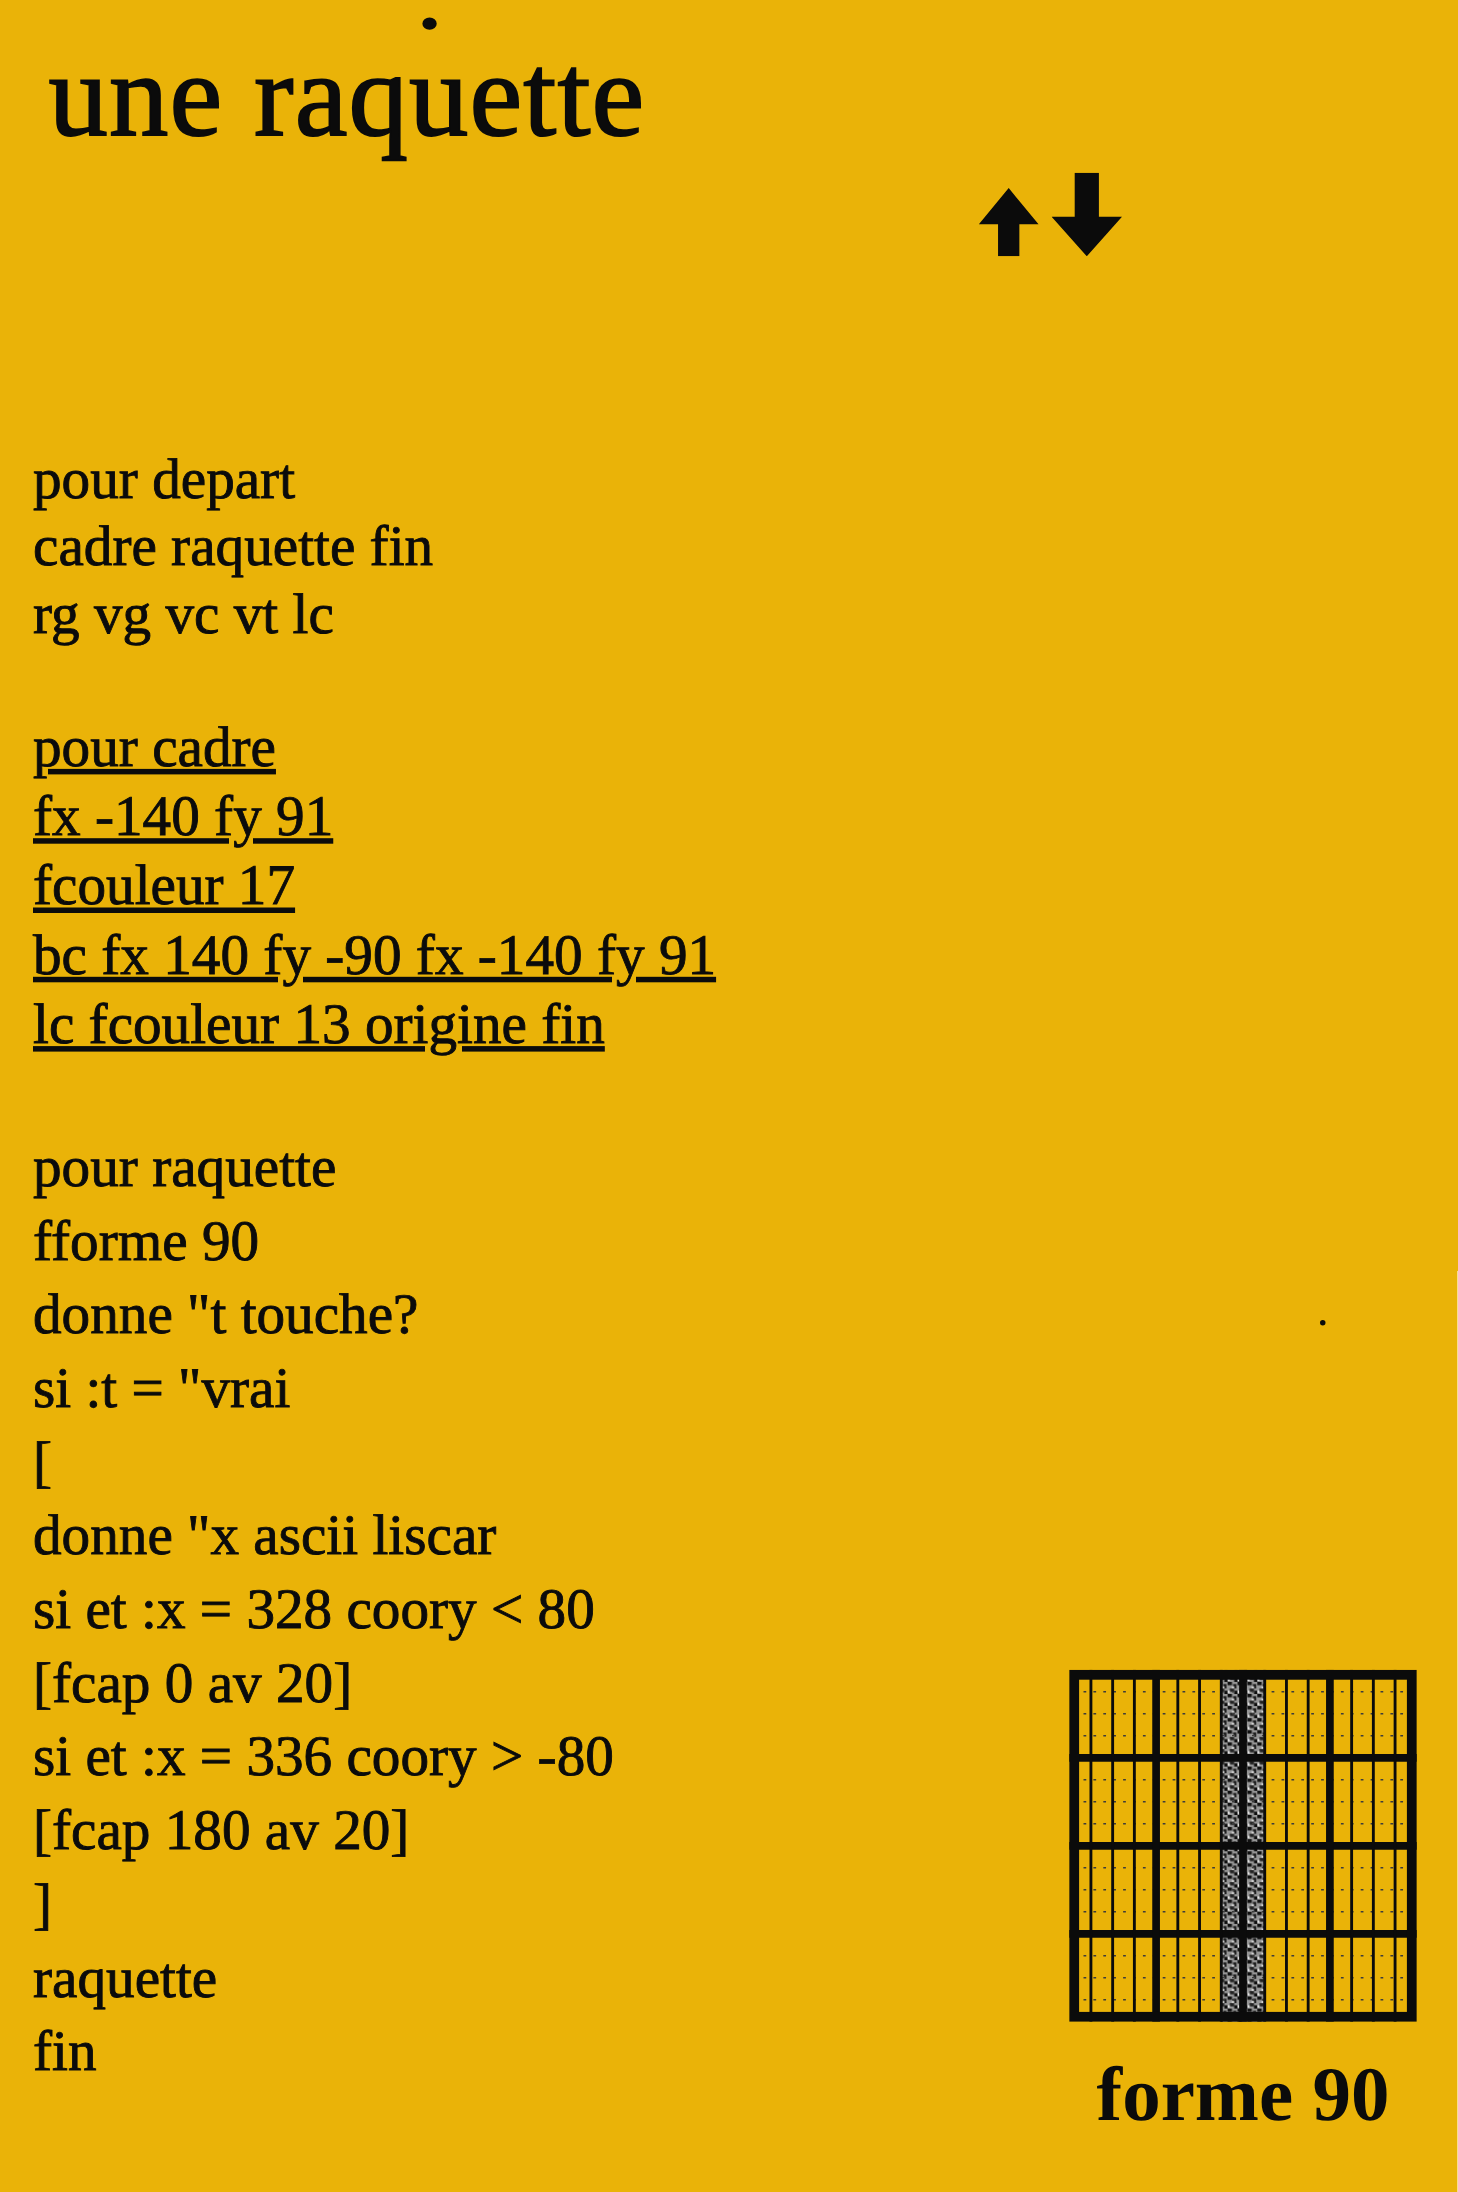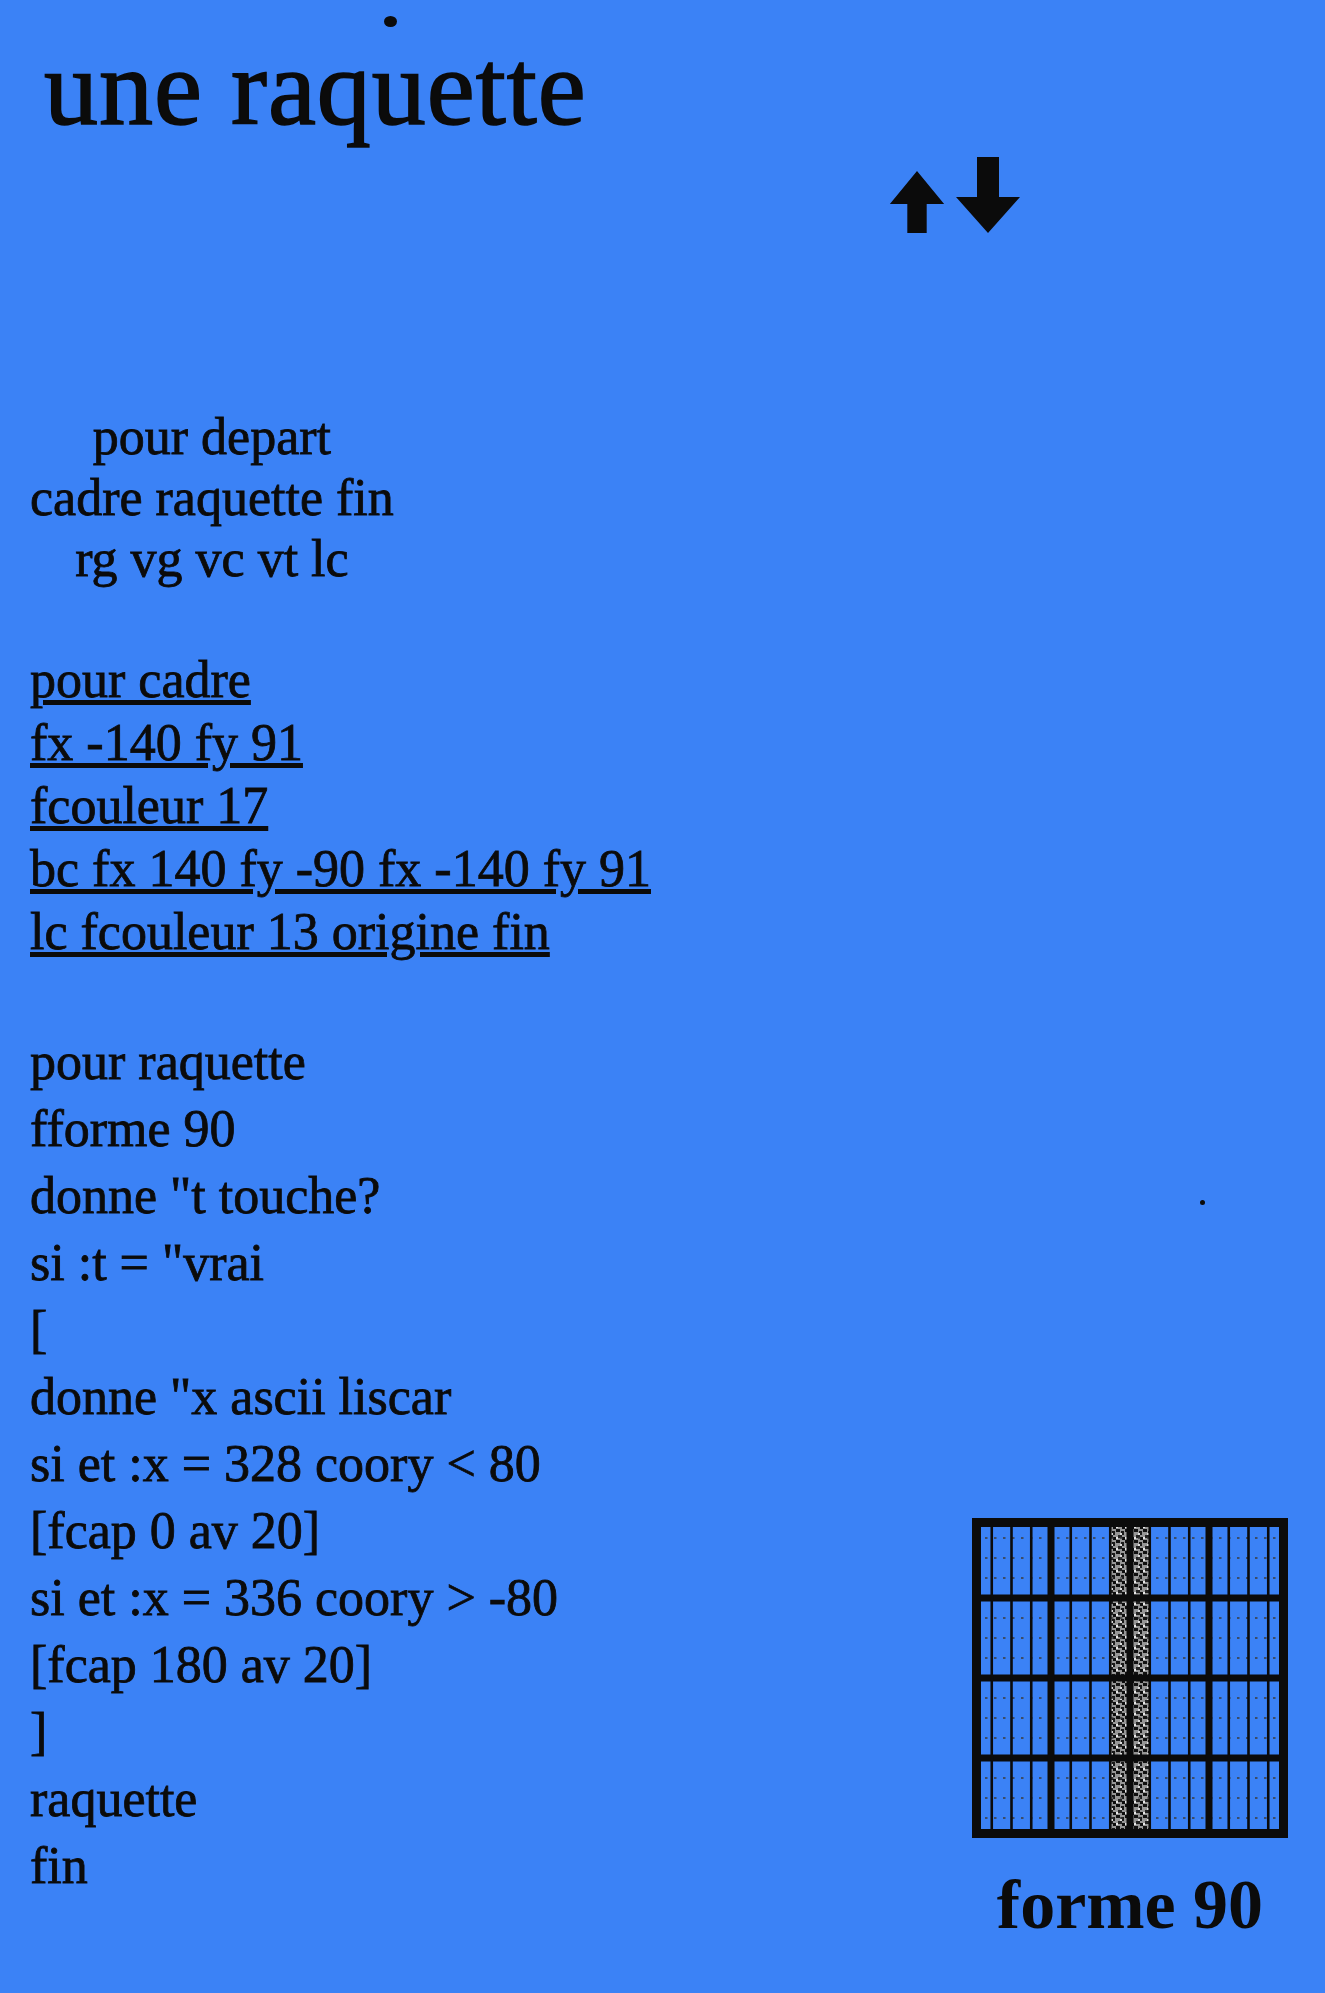--- a/index.html
+++ b/index.html
@@ -4,21 +4,21 @@
 <style>
   html, body {
     margin: 0;
     padding: 0;
     background: #ffffff;
   }
   .page {
     position: relative;
     width: 1325px;
     height: 1993px;
-    background: #3b82f6;
+    background: #eab308;
     color: #0b0b0b;
     font-family: "Liberation Serif", "DejaVu Serif", serif;
     overflow: hidden;
   }
   .title {
     position: absolute;
     left: 44px;
     top: 34px;
     font-size: 108px;
     font-weight: normal;
@@ -50,21 +50,21 @@
   .arrow-up   { left: 845px; top: 2px;  width: 56px; height: 62px; }
   .arrow-down { left: 912px; top: -12px; width: 64px; height: 76px; }
   .code-block {
     position: absolute;
     left: 30px;
     font-size: 52px;
     -webkit-text-stroke: 0.8px #0b0b0b;
     white-space: pre;
   }
   .code-block .line { display: block; }
-  .block-depart   { top: 406px;  line-height: 61px; text-align: center; }
+  .block-depart   { top: 406px;  line-height: 61px; }
   .block-cadre    { top: 648px;  line-height: 63px; text-decoration: underline; }
   .block-raquette { top: 1028px; line-height: 67px; }
   .sprite-figure {
     position: absolute;
     left: 972px;
     top: 1518px;
     width: 316px;
     margin: 0;
   }
   .sprite-figure svg { display: block; }

